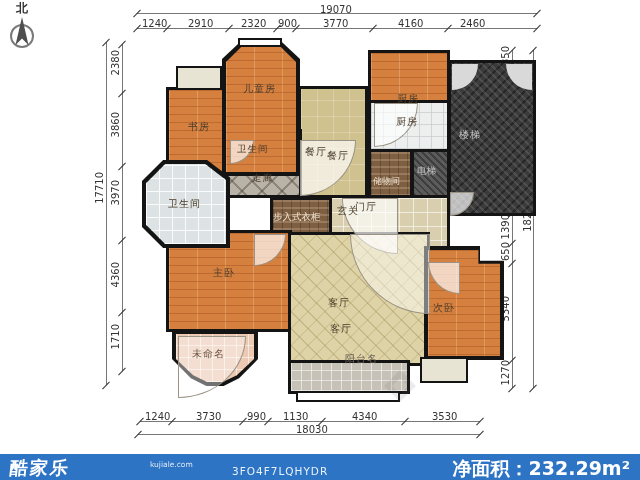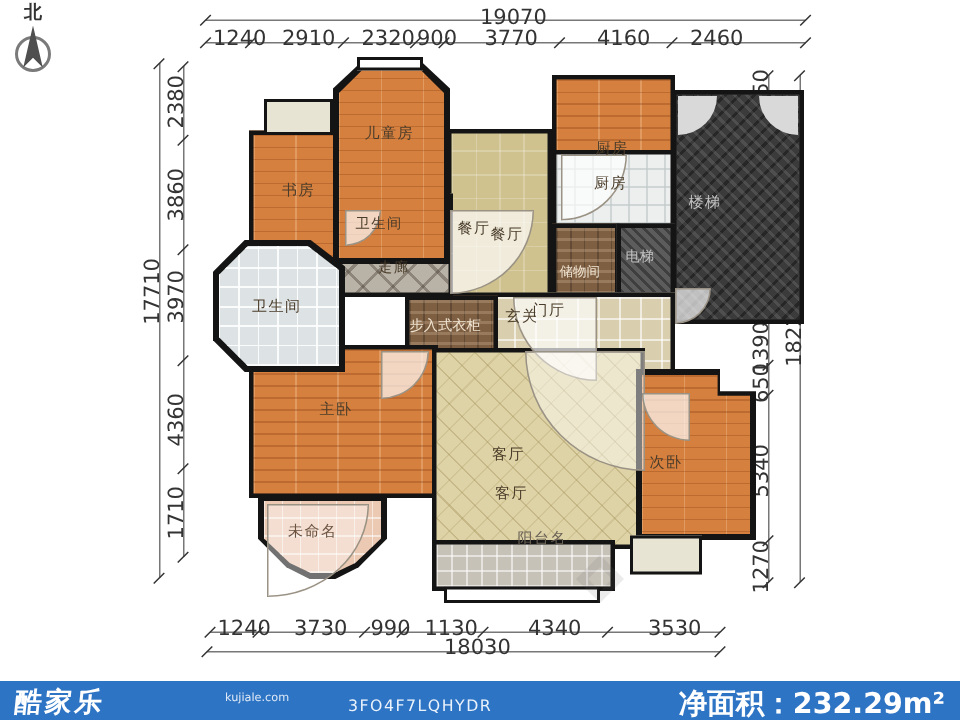--- a/index.html
+++ b/index.html
@@ -48,21 +48,21 @@
   
   .rlabel{position:absolute;font-size:10px;color:#4a3c2a;letter-spacing:1px;
           white-space:nowrap;z-index:30;}
   .lt{color:#c3c3c3;}.wt{color:#efe4d2;}
   
   .arc{position:absolute;background:rgba(255,255,255,.68);border:1px solid #9a9284;
        box-sizing:border-box;z-index:20;}
   .win{position:absolute;box-sizing:border-box;z-index:22;}
   
   .dim{position:absolute;background:#777;z-index:5;}
-  .dlabel{position:absolute;font-size:14px;color:#333;white-space:nowrap;z-index:6;}
+  .dlabel{position:absolute;font-size:10px;color:#333;white-space:nowrap;z-index:6;}
   .vlabel{writing-mode:vertical-rl;transform:rotate(180deg);}
   .tk{position:absolute;width:10px;height:1px;background:#333;transform:rotate(-45deg);z-index:6;}
   
   .compass{position:absolute;left:6px;top:2px;width:32px;text-align:center;z-index:40;}
   .compass .n{font-size:12px;font-weight:bold;color:#333;line-height:12px;}
   
   .wm{position:absolute;left:382px;top:368px;display:flex;align-items:center;z-index:45;
       color:rgba(100,100,100,.13);font-weight:bold;}
   .wm .txt{font-size:32px;letter-spacing:7px;margin-left:6px;}
   

